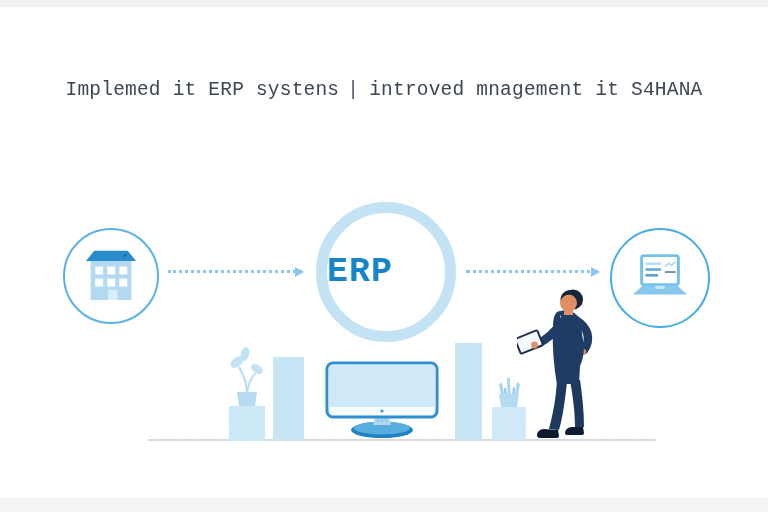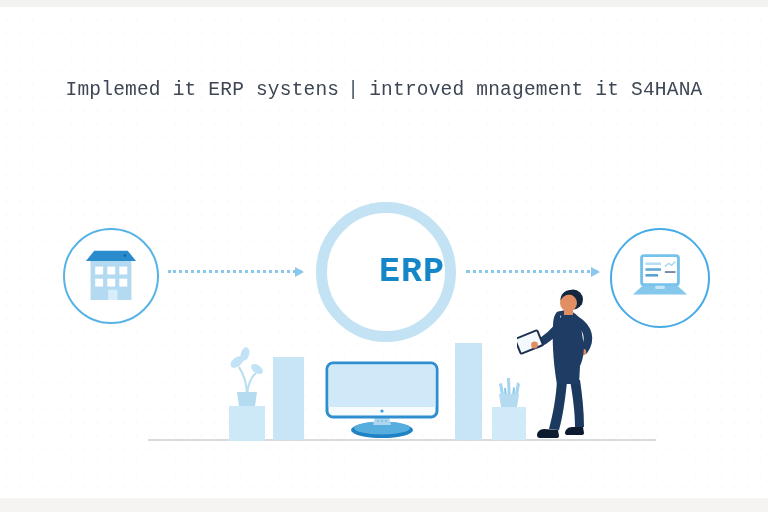--- a/index.html
+++ b/index.html
@@ -20,21 +20,21 @@
   .title .sep{margin:0 10px 0 8px; color:#4a5565;}
 
   .node-circle{position:absolute; border-radius:50%; background:#fff;
     display:flex; align-items:center; justify-content:center;}
   .circle-left{left:63px; top:228px; width:92px; height:92px; border:2.5px solid #57b2e5;}
   .circle-right{left:610px; top:228px; width:96px; height:96px; border:2.5px solid #45ace8;}
 
   .erp-ring{
     position:absolute; left:316px; top:202px; width:118px; height:118px;
     border:11px solid #c3e2f4; border-radius:50%; background:#fff;
-    display:flex; align-items:center; justify-content:flex-end;
+    display:flex; align-items:center; justify-content:flex-start;
   }
   .erp-label{font-size:35px; font-weight:bold; color:#1587c8; letter-spacing:1px;}
 
   .arrow{position:absolute; height:12px;}
   .arrow .dots{border-top:3px dotted #8bc7ec; margin-top:4px;}
   .arrow .head{position:absolute; right:-2px; top:0.5px; width:0; height:0;
     border-left:9px solid #8bc7ec; border-top:5.5px solid transparent; border-bottom:5.5px solid transparent;}
   .arrow-left{left:168px; top:266px; width:134px;}
   .arrow-right{left:466px; top:266px; width:132px;}
 

